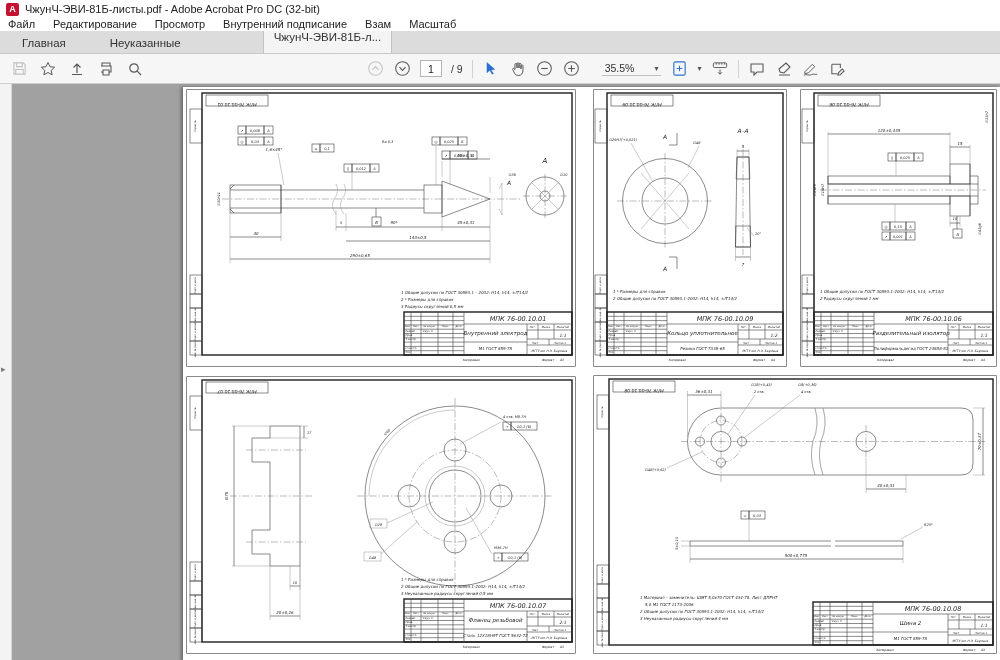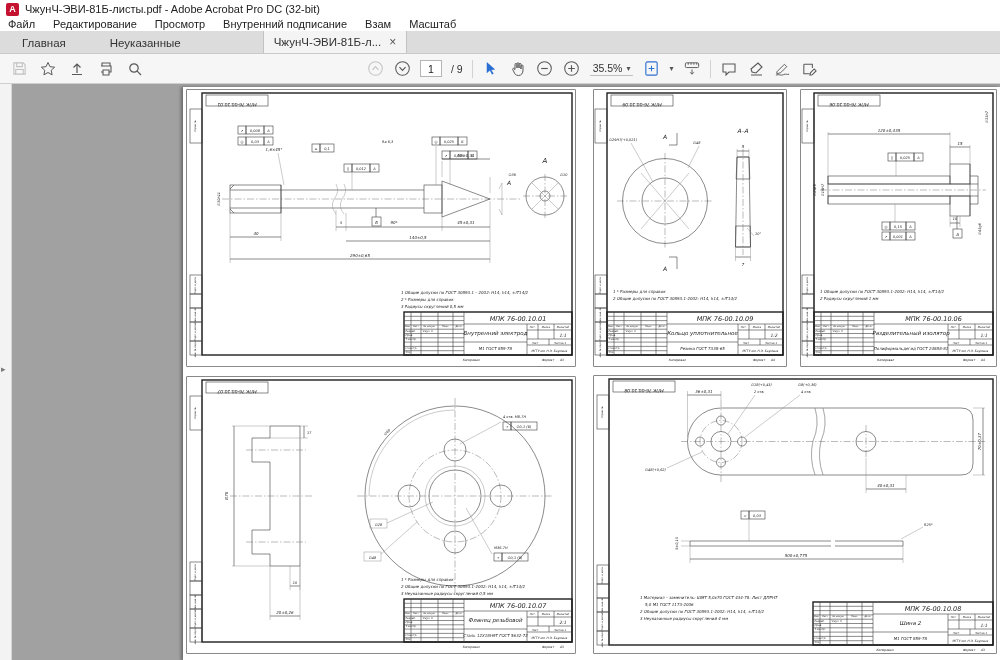--- a/index.html
+++ b/index.html
@@ -8,32 +8,32 @@
   
   #titlebar{height:18px;display:flex;align-items:center;padding-left:6px;background:#fff;}
   #app-ico{width:13px;height:13px;background:#c41230;color:#fff;font-size:9px;font-weight:bold;
            display:flex;align-items:center;justify-content:center;border-radius:2px;margin-right:6px;}
   #title-text{font-size:11px;color:#222;}
   #menubar{height:13px;display:flex;align-items:flex-start;gap:18px;padding-left:8px;background:#fff;font-size:11px;color:#222;}
   #menubar span{cursor:default;}
   #tabbar{height:22px;background:#dcdcdc;display:flex;align-items:stretch;font-size:11.5px;border-bottom:1px solid #c9c9c9;}
   .tab{display:flex;align-items:center;padding:12px 22px;color:#333;}
   .tab-doc{background:#f4f4f4;border-left:1px solid #c2c2c2;border-right:1px solid #c2c2c2;
-           padding:0 10px;gap:8px;margin-left:60px;}
+           padding:0 10px;gap:8px;margin-left:60px;flex-direction:column;}
   .tab-close{color:#555;font-size:12px;line-height:1;}
   #toolbar{height:29px;background:#f6f6f6;border-bottom:1px solid #cfcfcf;display:flex;align-items:center;position:relative;}
   .tb-left{display:flex;align-items:center;gap:11px;margin-left:10px;}
   .tb-center{position:absolute;left:366px;display:flex;align-items:center;gap:9px;}
   .ticon{width:18px;height:18px;display:flex;align-items:center;justify-content:center;}
   .ticon svg{display:block;}
   .sep{width:1px;height:18px;background:#d2d2d2;}
   #pagebox{width:20px;height:15px;border:1px solid #b5b5b5;background:#fff;font-size:10.5px;
            display:flex;align-items:center;justify-content:center;color:#222;}
   .tb-txt{font-size:10.5px;color:#333;}
-  #zoomctl{display:flex;align-items:center;gap:4px;border-bottom:1px solid #c0c0c0;padding:1px 3px;}
+  #zoomctl{display:flex;align-items:center;gap:20px;border-bottom:1px solid #c0c0c0;padding:1px 3px;margin-left:12px;}
   .caret{font-size:8px;color:#555;}
   
   #canvas{position:relative;height:577px;background:#a1a1a1;overflow:hidden;}
   #navrail{position:absolute;left:0;top:0;bottom:0;width:11px;background:#f3f3f3;border-right:1px solid #d6d6d6;}
   #nav-toggle{position:absolute;left:1px;top:280px;font-size:9px;color:#777;}
   #page{position:absolute;left:183px;top:3px;width:817px;height:574px;background:#fff;
         box-shadow:-2px 0 3px rgba(0,0,0,.35);}
   .sheet{position:absolute;background:#fff;}
   
   svg text{font-family:"DejaVu Sans",sans-serif;font-style:italic;fill:#222;}

